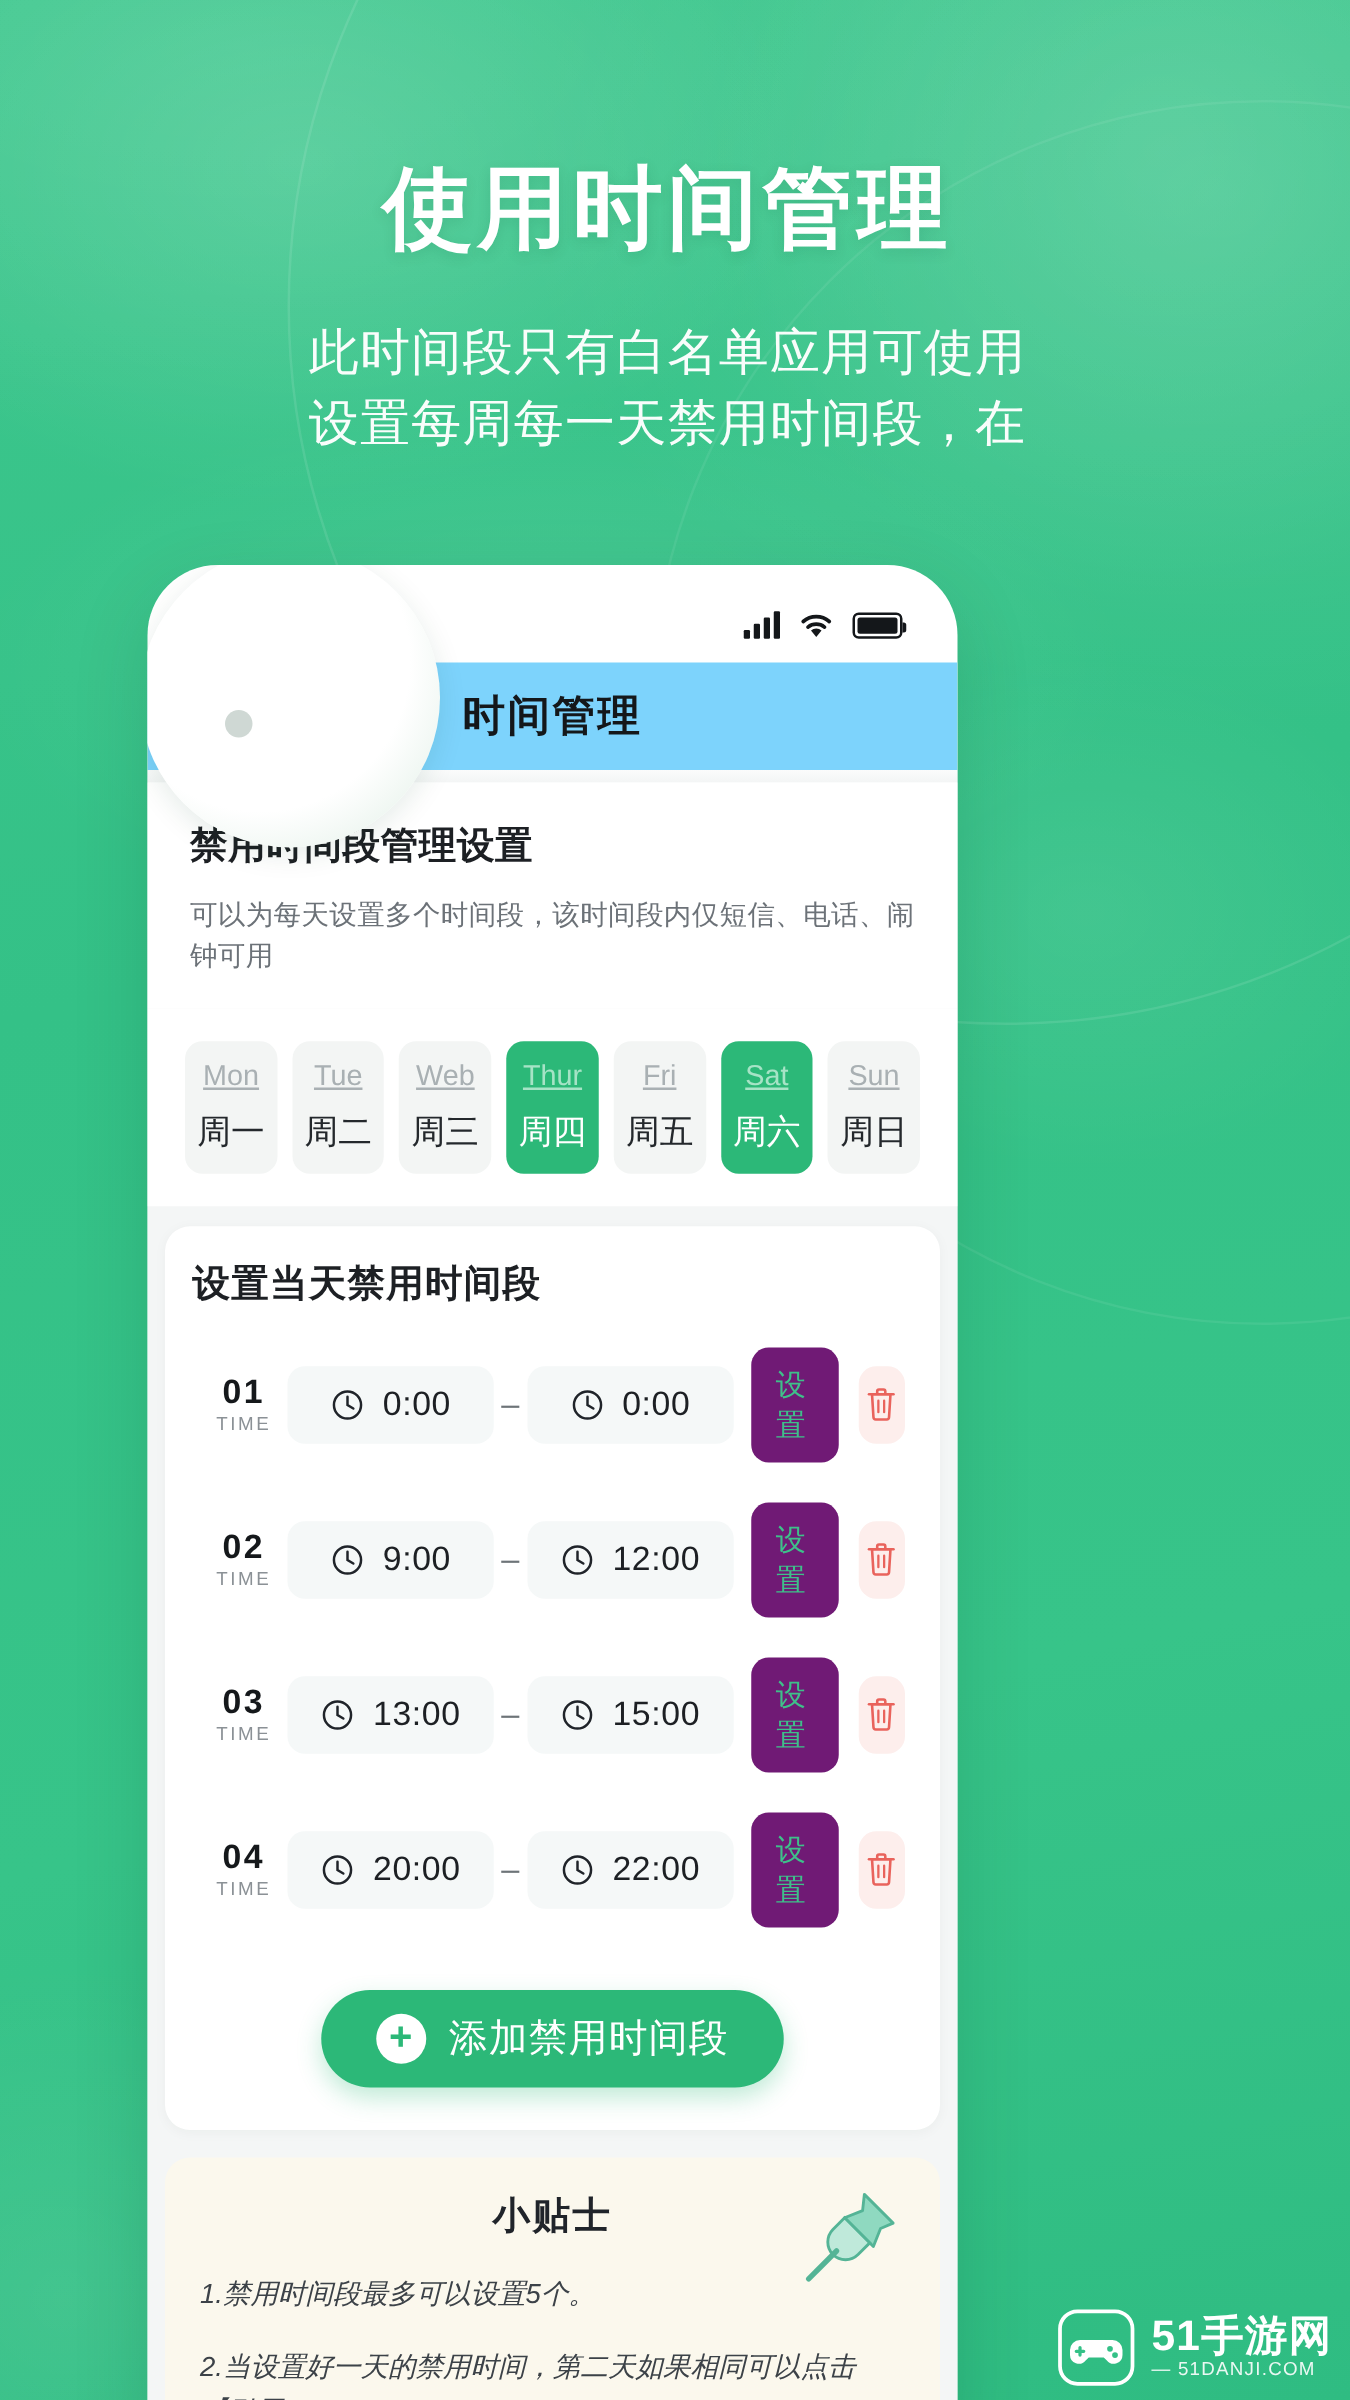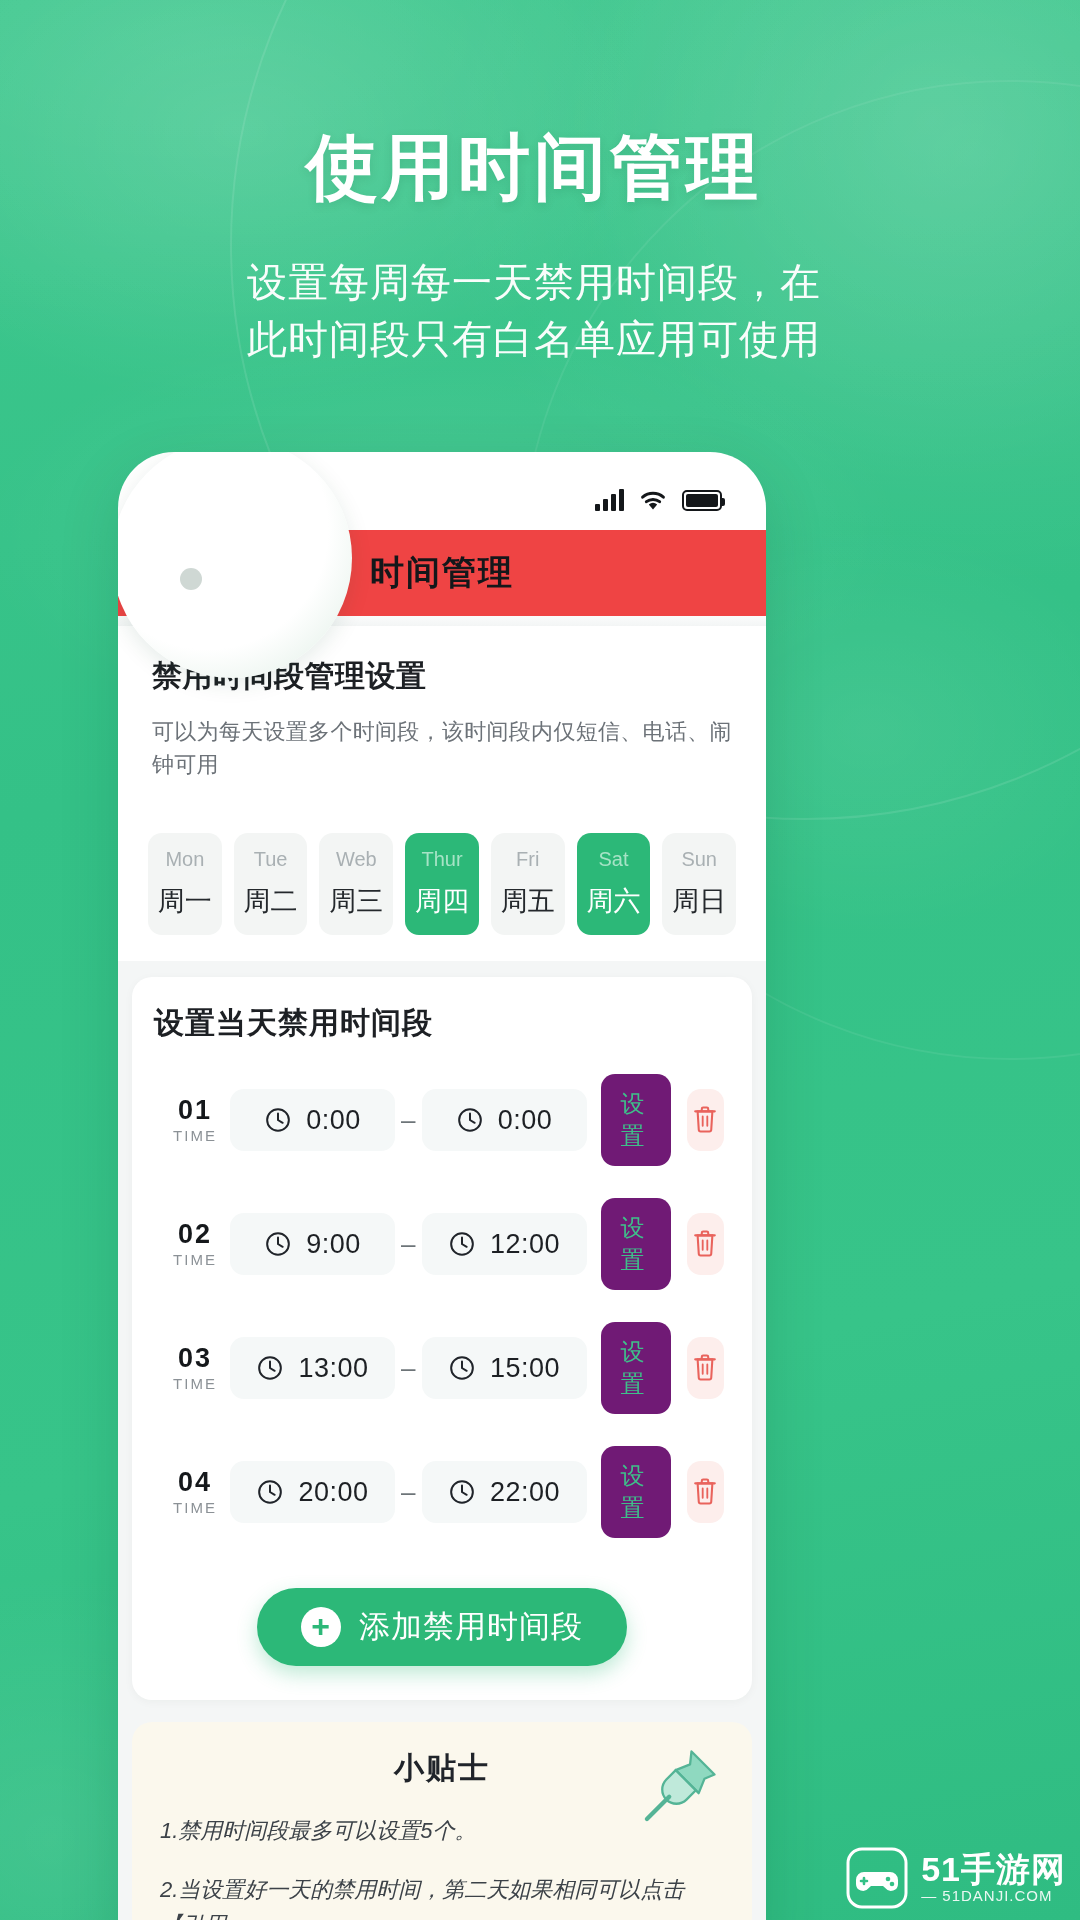--- a/index.html
+++ b/index.html
@@ -105,21 +105,21 @@
   .batt { width:40px; height:21px; border:2px solid #14171a; border-radius:5px; padding:2px; position:relative; }
   .batt::after { content:""; position:absolute; right:-5px; top:6px; width:3px; height:8px;
                  background:#14171a; border-radius:0 2px 2px 0; }
   .batt span { display:block; height:100%; width:100%; background:#14171a; border-radius:2px; }
 
   
   .navbar {
     position:relative; z-index:8;
     height:86px;
     display:flex; align-items:center; justify-content:center;
-    background:#ef4444;
+    background:#7dd3fc;
   }
   .nav-title { font-size:34px; font-weight:bold; color:#14171a; letter-spacing:2px; }
   .nav-shadow { height:10px; background:linear-gradient(#fbfcfc,#f3f5f5); }
 
   
   .content {
     background:#f4f6f6;
     padding:0 0 40px 0;
     min-height:1200px;
   }
@@ -132,21 +132,21 @@
 
   
   .days { display:flex; gap:12px; padding:26px 30px 26px 30px; background:#ffffff; }
   .day {
     flex:1;
     background:#f3f5f4;
     border-radius:14px;
     text-align:center;
     padding:14px 0 16px 0;
   }
-  .day .en { display:block; font-size:20px; color:#a9b0b3; line-height:1.2; }
+  .day .en { display:block; font-size:23px; color:#a9b0b3; line-height:1.2;text-decoration:underline; }
   .day .cn { display:block; font-size:27px; color:#24282c; margin-top:12px; font-weight:400; }
   .day.active { background:#2cb878; }
   .day.active .en { color:#a6e3c6; }
   .day.active .cn { color:#ffffff; }
 
   
   .card {
     margin:16px 14px 0 14px;
     background:#ffffff;
     border-radius:20px;
@@ -251,22 +251,22 @@
   <div class="blob blob3"></div>
   <div class="blob blob4"></div>
   <div class="blob blob5"></div>
   <div class="arc"></div>
   <div class="arc2"></div>
 </div>
 
 <div class="hero">
   <div class="hero-title">使用时间管理</div>
   <div class="hero-sub">
+    <div>此时间段只有白名单应用可使用</div>
     <div>设置每周每一天禁用时间段，在</div>
-    <div>此时间段只有白名单应用可使用</div>
   </div>
 </div>
 
 <div class="phone">
 
   <div class="bubble"></div>
   <div class="bubble-dot"></div>
 
   <div class="statusbar">
     <div class="sb-time">9:41</div>

